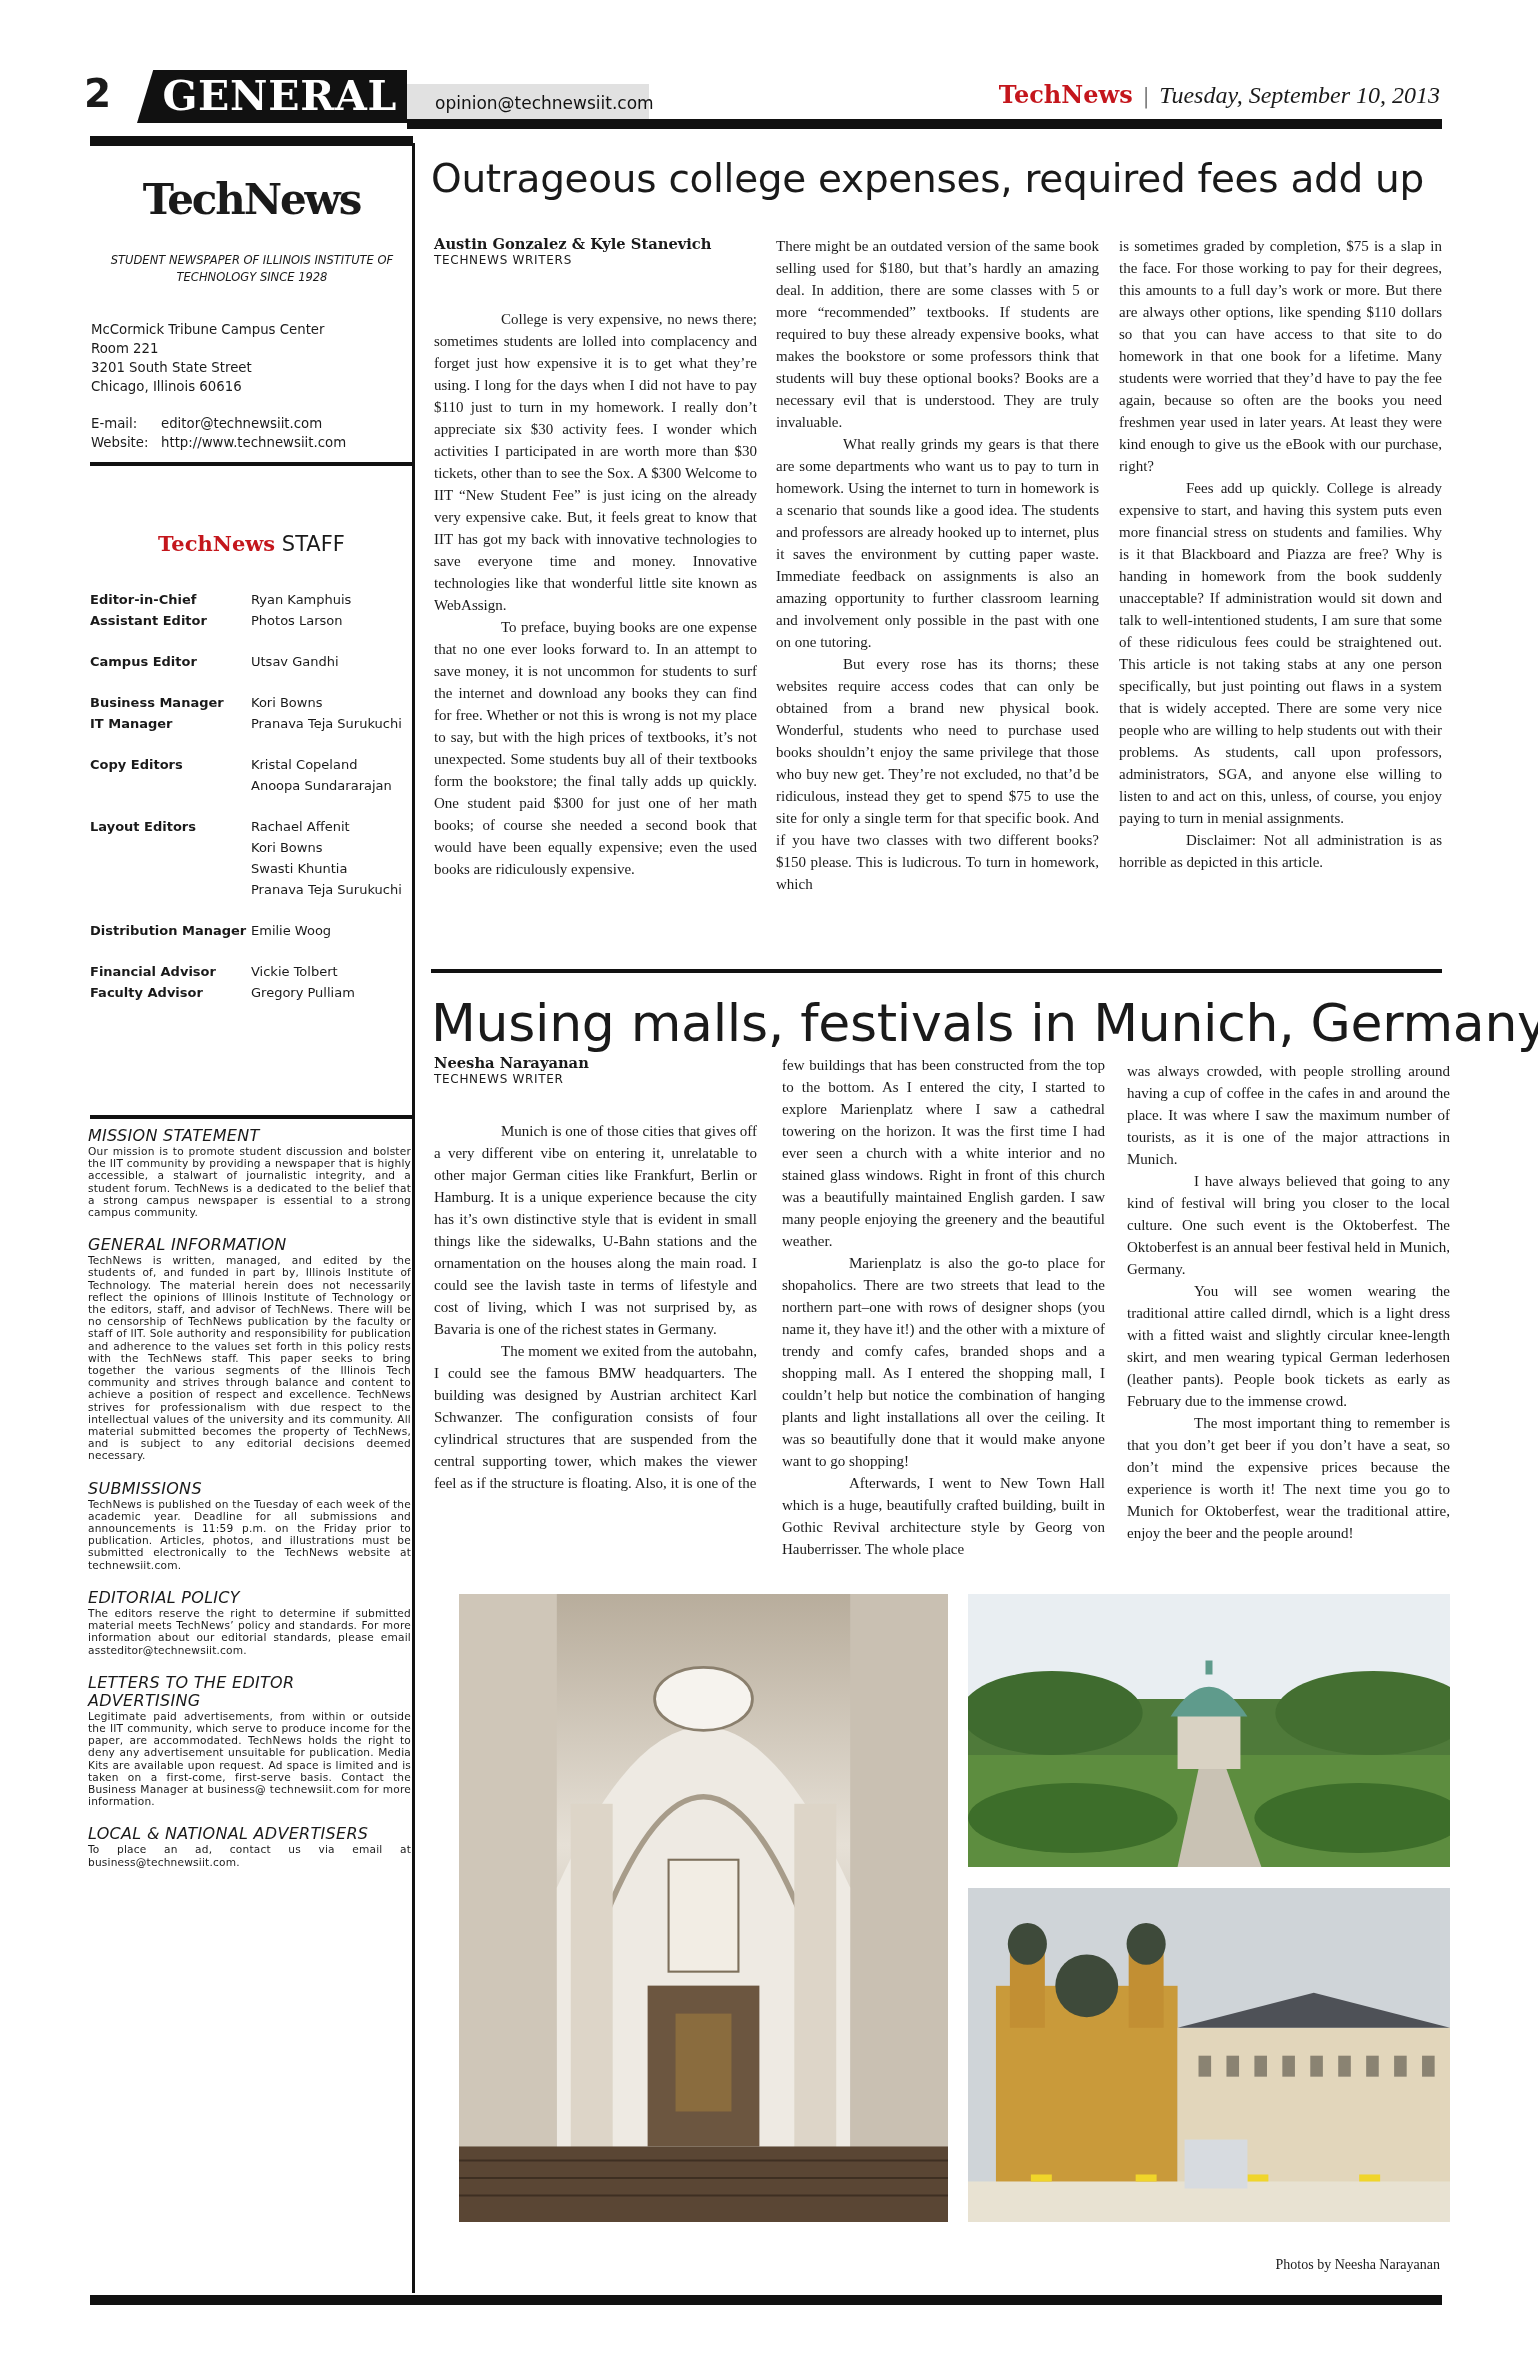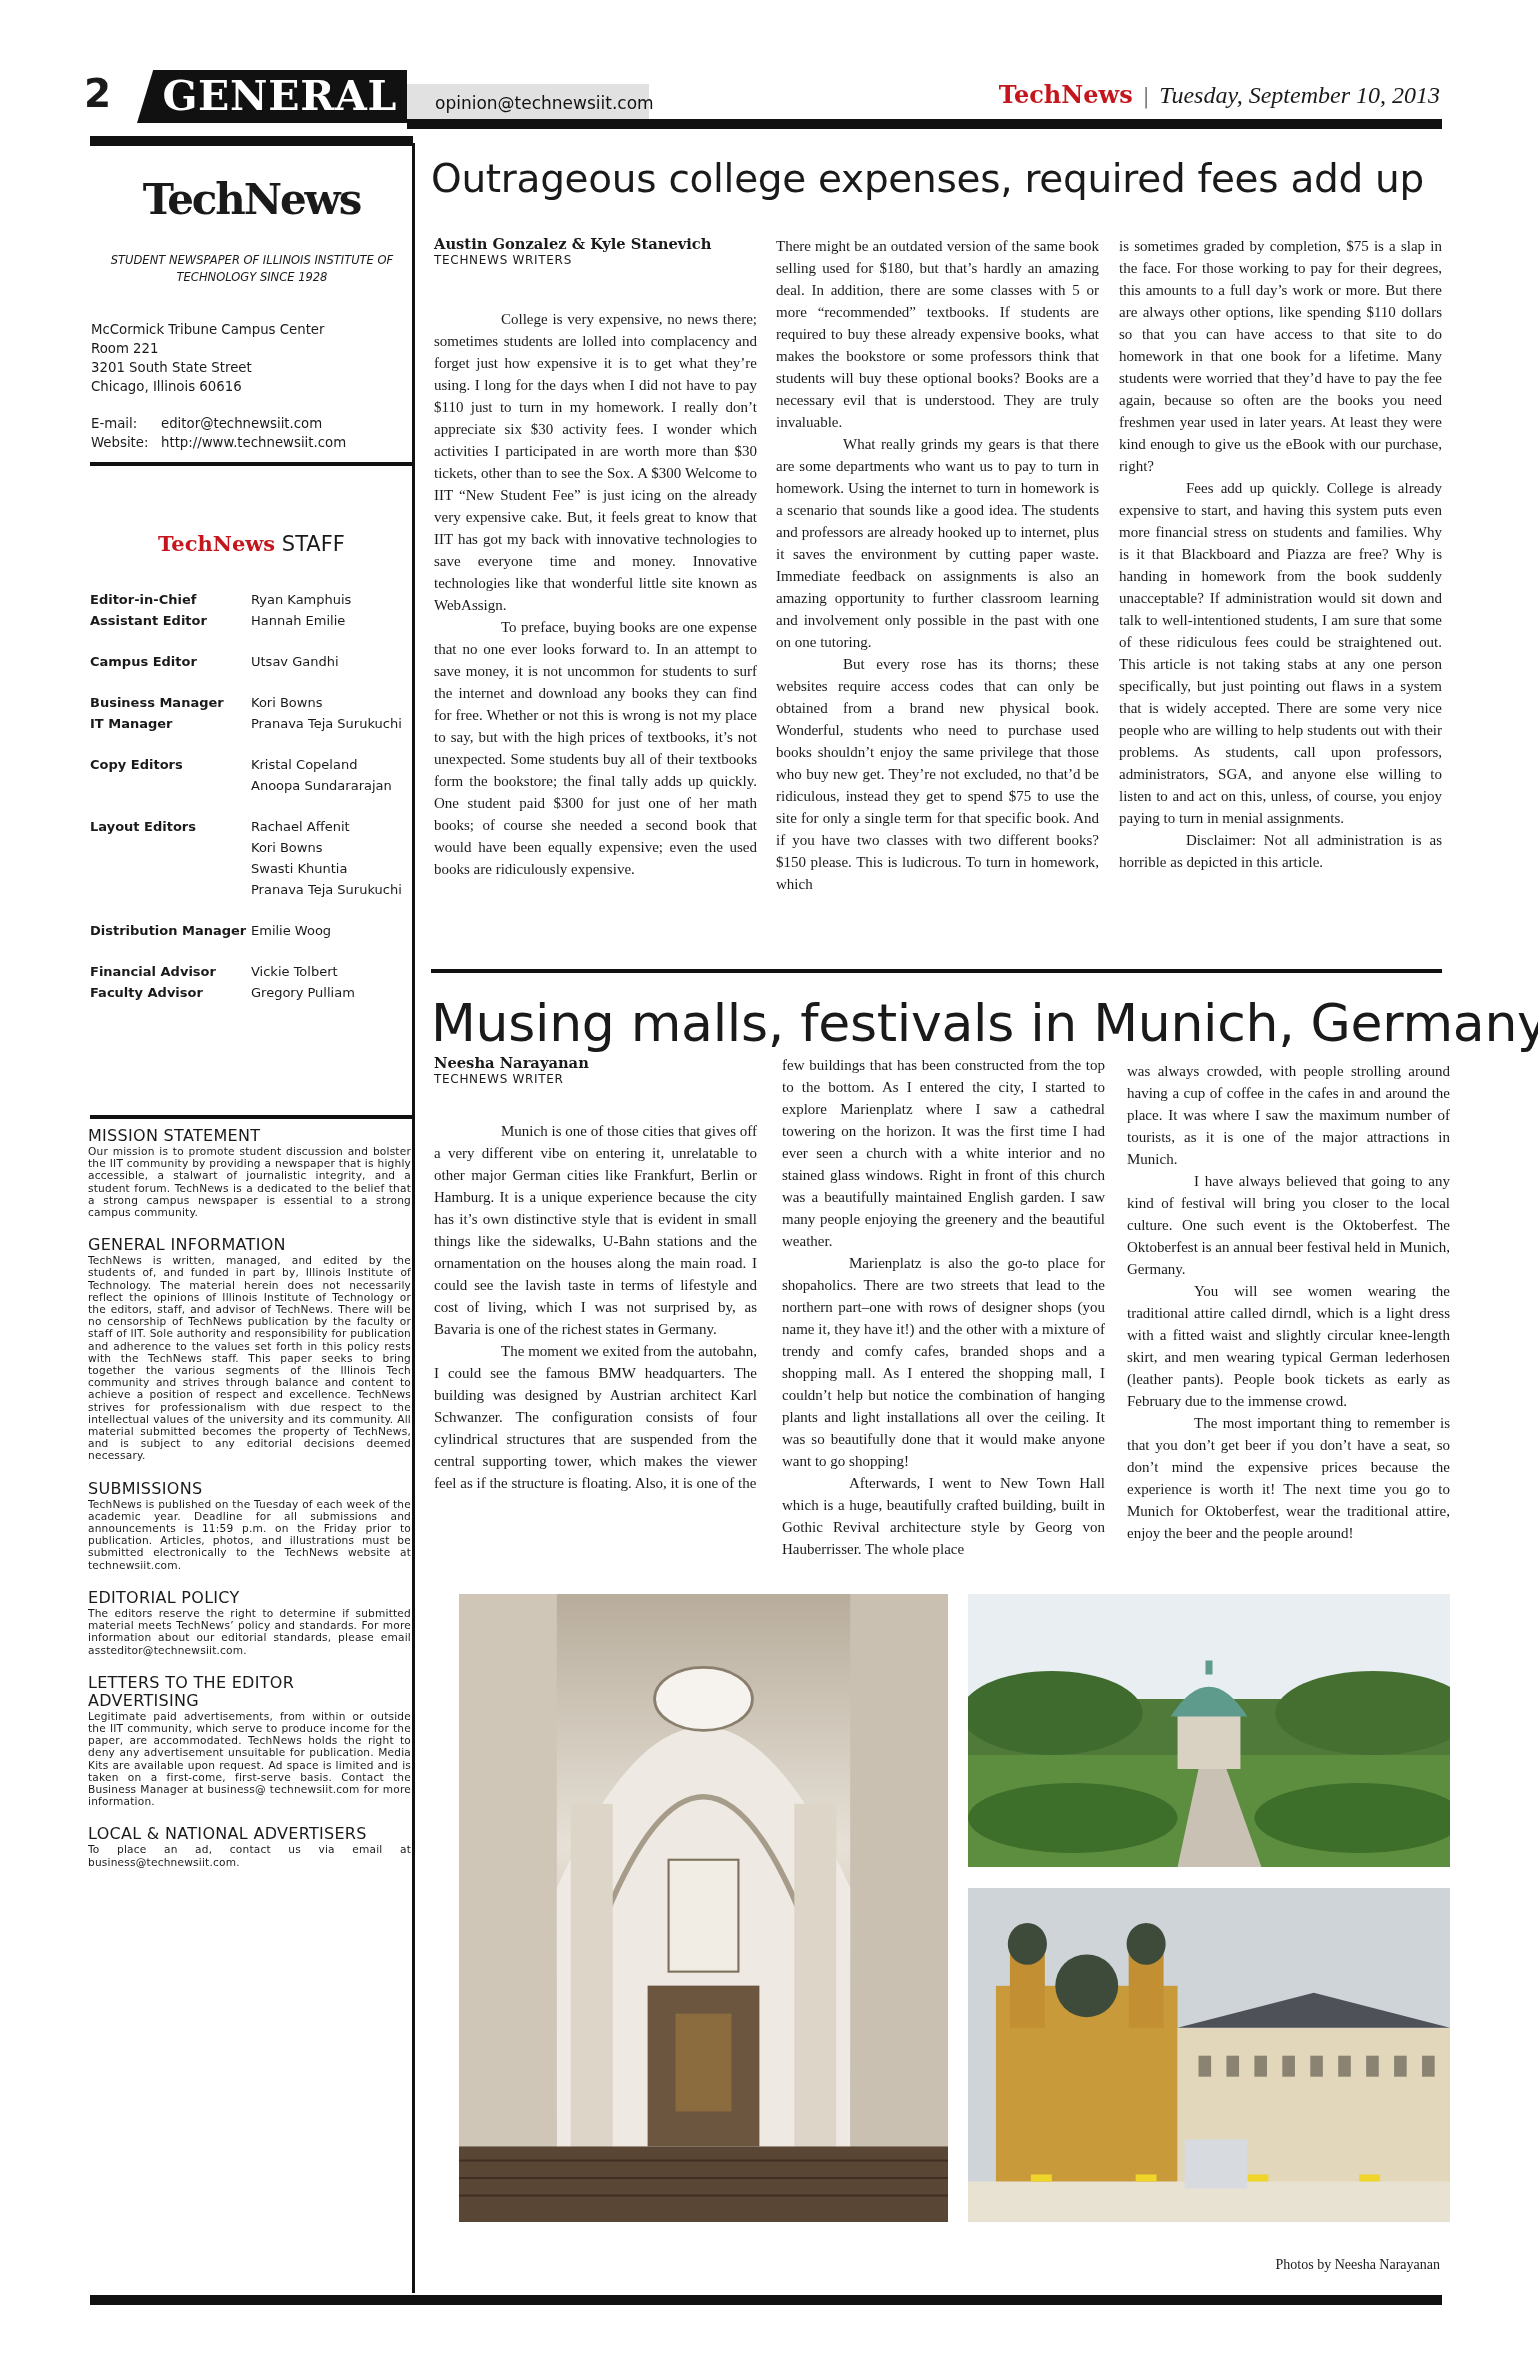--- a/index.html
+++ b/index.html
@@ -29,21 +29,21 @@
   .r1 { left: 90px; top: 462px; width: 323px; }
   .staff-title { left: 90px; top: 530px; width: 323px; text-align: center; font-size: 21px; line-height: 28px; }
   .staff-title .brand { color: #c4161c; font-family: "DejaVu Serif", serif; font-weight: bold; }
   .staff-title .rest { font-family: "DejaVu Sans", sans-serif; }
   .staff { left: 90px; top: 589px; width: 329px; font-family: "DejaVu Sans", sans-serif; font-size: 13px; line-height: 21px; }
   .staff .grp { display: flex; margin-bottom: 20px; }
   .staff .role { width: 161px; font-weight: bold; }
   .staff .names { flex: 1; white-space: nowrap; }
   .r2 { left: 90px; top: 1115px; width: 323px; }
   .info { left: 88px; top: 1127px; width: 323px; font-family: "DejaVu Sans", sans-serif; }
-  .info h3 { margin: 0; font-weight: normal; font-size: 16px; line-height: 18px; letter-spacing: 0.3px; }
+  .info h3 { margin: 0; font-weight: normal; font-size: 16px; line-height: 18px; letter-spacing: 0.3px; font-style: italic; }
   .info p { margin: 0 0 18px 0; font-size: 10.6px; line-height: 12.2px; text-align: justify; letter-spacing: 0.2px; }
 
   
   .headline { font-family: "DejaVu Sans", sans-serif; font-size: 39px; line-height: 49px; white-space: nowrap; letter-spacing: -0.3px; }
   .h1 { left: 431px; top: 154px; }
   .h2 { left: 431px; top: 992px; font-size: 52px; line-height: 63px; }
   .byline { font-family: "DejaVu Serif", serif; font-weight: bold; font-size: 14.7px; line-height: 18px; }
   .byrole { font-family: "DejaVu Sans", sans-serif; font-size: 12px; line-height: 15.4px; letter-spacing: 0.7px; }
   .col { font-family: "Liberation Serif", serif; font-size: 15px; line-height: 22px; text-align: justify; width: 323px; }
   .col p { margin: 0; text-indent: 0; }
@@ -95,21 +95,21 @@
 
 <div class="abs staff-title"><span class="brand">TechNews</span><span class="rest"> STAFF</span></div>
 <div class="abs staff" id="staff-list">
     <div class="grp">
       <div class="role">
         <div>Editor-in-Chief</div>
         <div>Assistant Editor</div>
       </div>
       <div class="names">
         <div>Ryan Kamphuis</div>
-        <div>Hannah Emilie</div>
+        <div>Photos Larson</div>
       </div>
     </div>
     <div class="grp">
       <div class="role">
         <div>Campus Editor</div>
       </div>
       <div class="names">
         <div>Utsav Gandhi</div>
       </div>
     </div>

